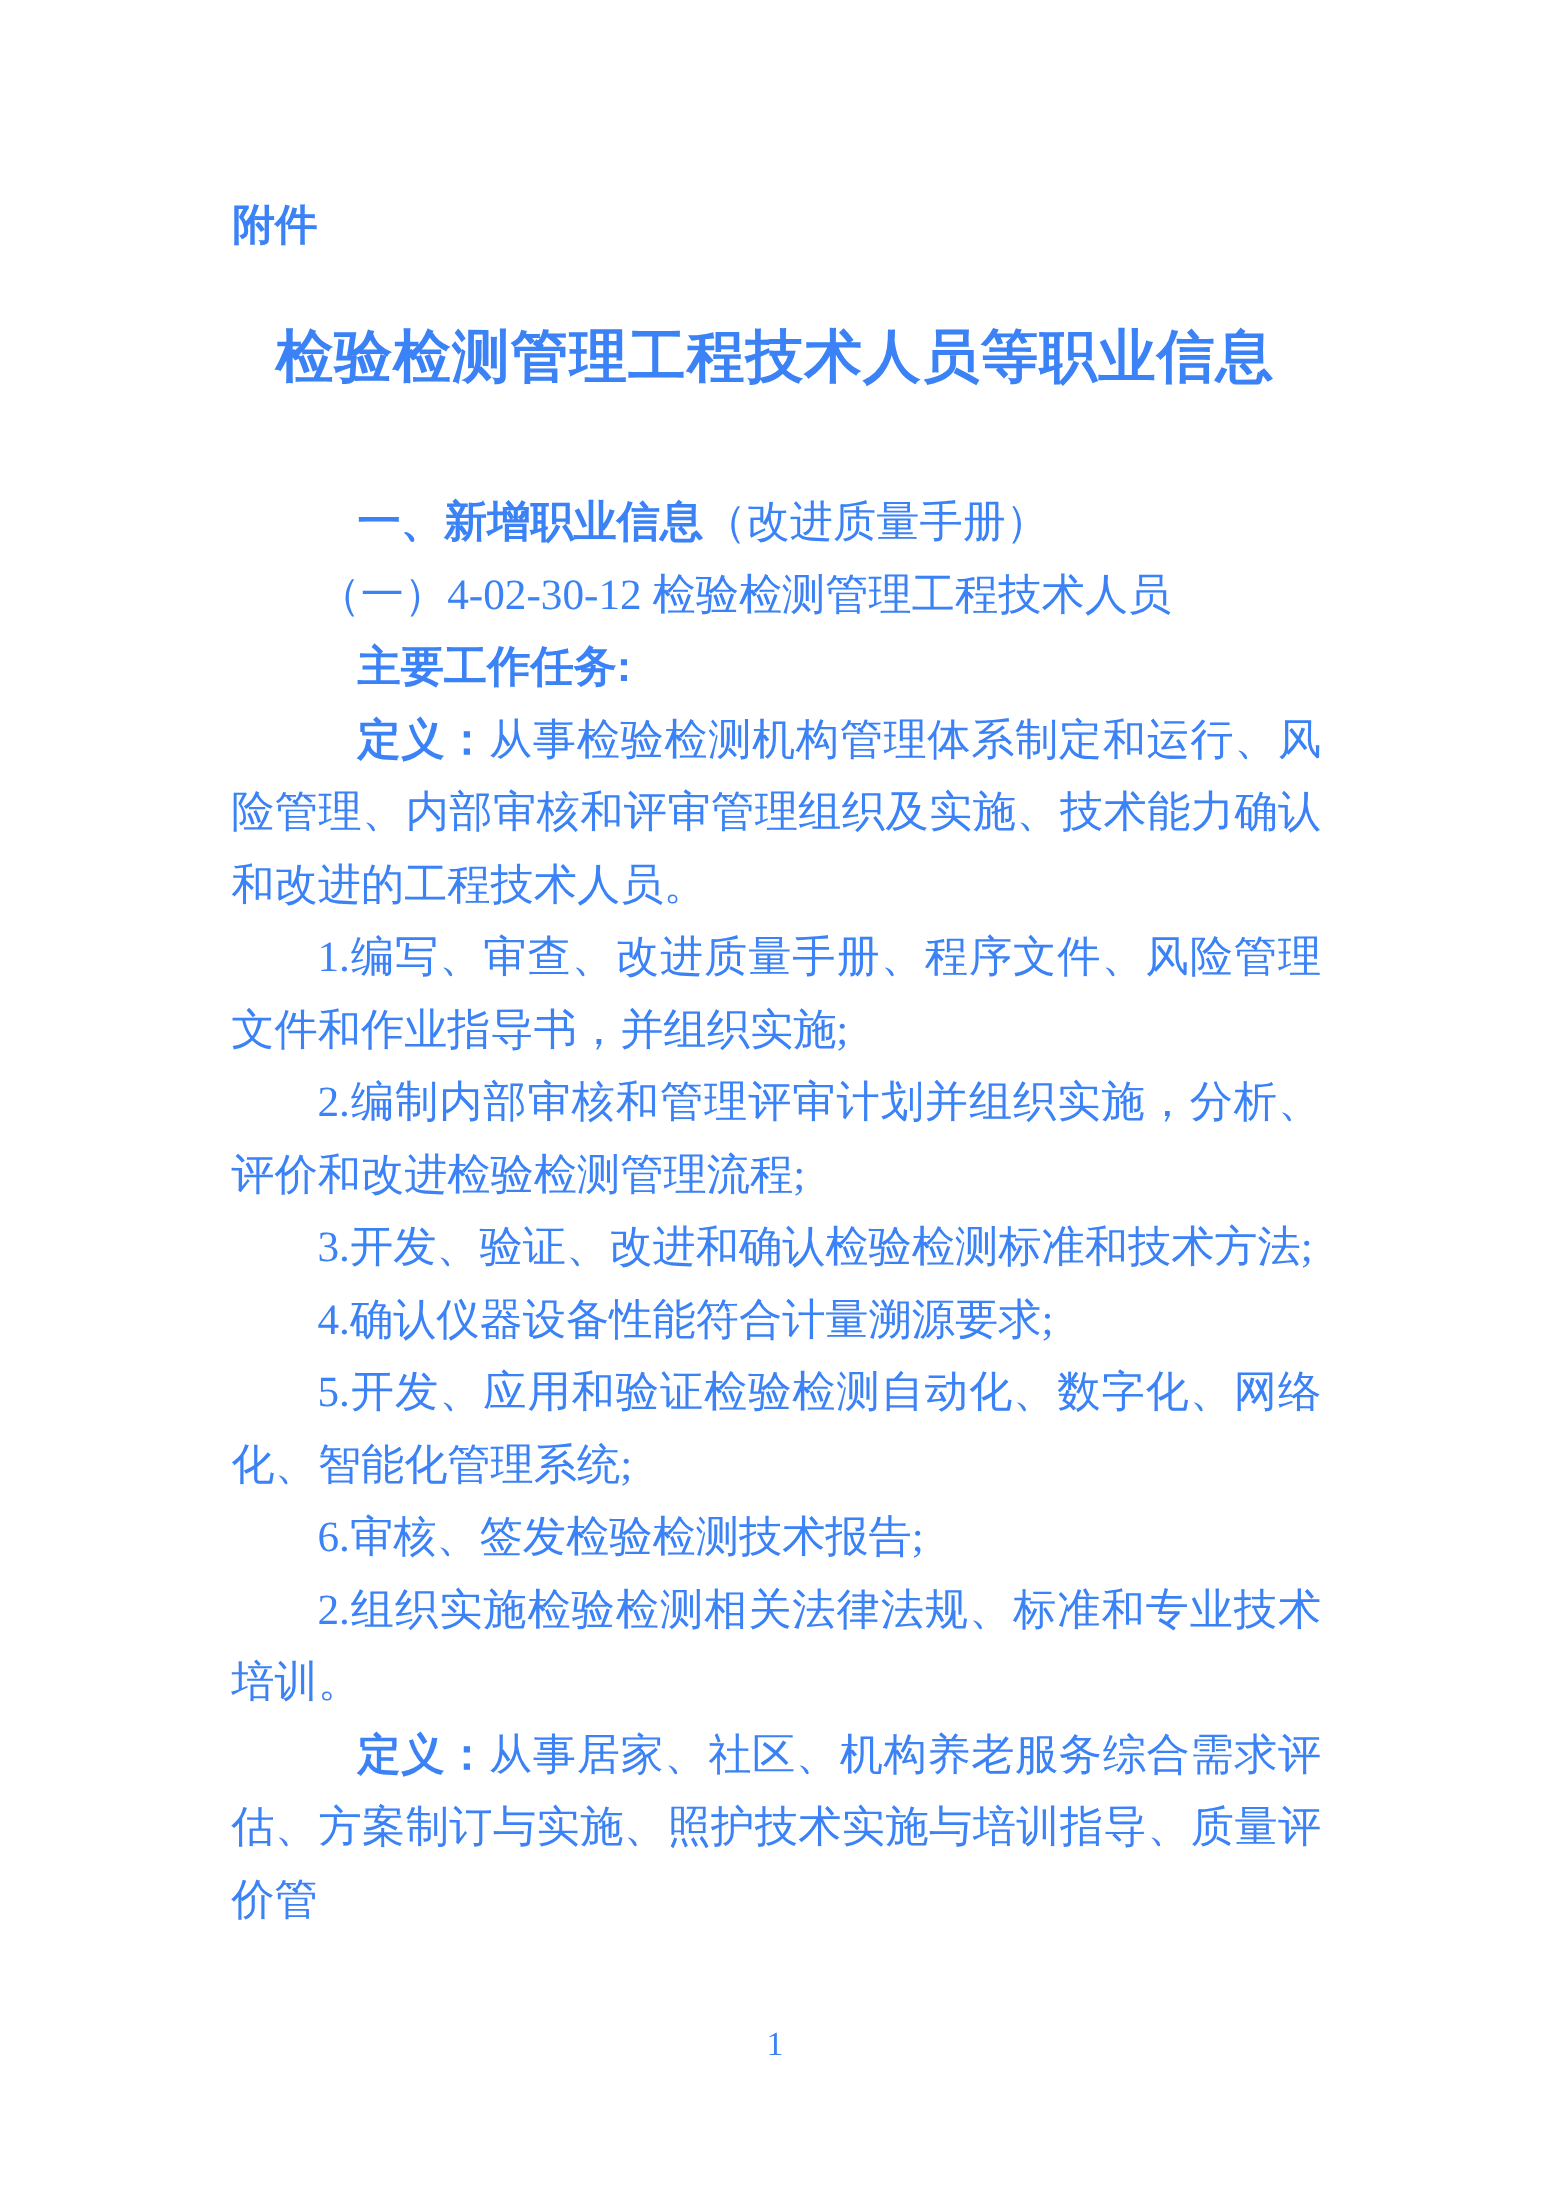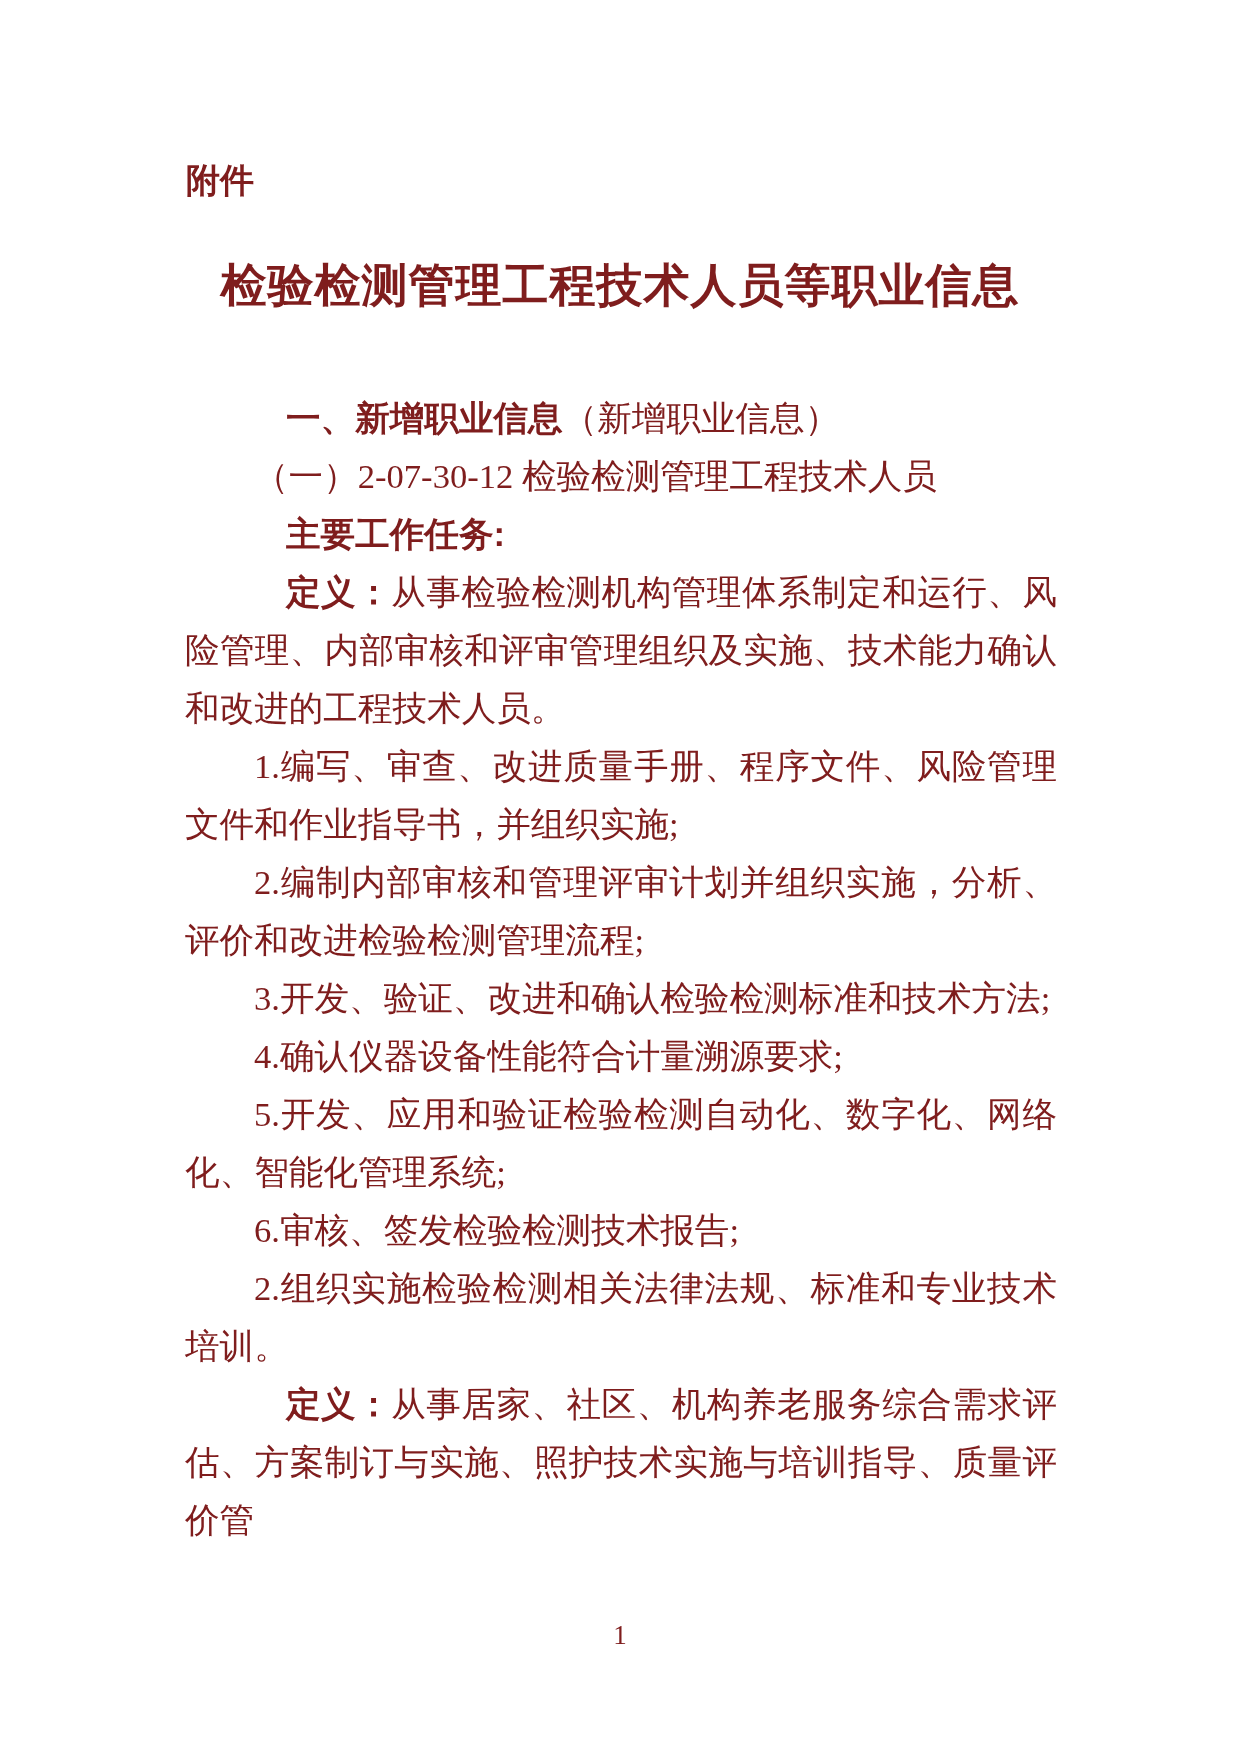--- a/index.html
+++ b/index.html
@@ -5,21 +5,21 @@
   html, body {
     margin: 0;
     padding: 0;
     background: #ffffff;
   }
   .page {
     position: relative;
     width: 1240px;
     height: 1753px;
     background: #ffffff;
-    color: #7f1d1d;
+    color: #3b82f6;
     font-family: "Liberation Serif", serif;
     overflow: hidden;
   }
   .attachment {
     position: absolute;
     left: 186px;
     top: 158px;
     font-family: "Liberation Sans", sans-serif;
     font-weight: bold;
     font-size: 34px;
@@ -75,23 +75,23 @@
 <body>
 
 <div class="page">
 
   <div class="attachment">附件</div>
 
   <div class="doc-title">检验检测管理工程技术人员等职业信息</div>
 
   <div class="body-text">
 
-    <p class="para"><span class="hei">一、新增职业信息</span><span class="note">（新增职业信息）</span></p>
+    <p class="para"><span class="hei">一、新增职业信息</span><span class="note">（改进质量手册）</span></p>
 
-    <p class="para">（一）2-07-30-12 检验检测管理工程技术人员</p>
+    <p class="para">（一）4-02-30-12 检验检测管理工程技术人员</p>
 
     <p class="para hei">主要工作任务:</p>
 
     <p class="para"><span class="hei">定义：</span><span>从事检验检测机构管理体系制定和运行、风险管理、内部审核和评审管理组织及实施、技术能力确认和改进的工程技术人员。</span></p>
 
     <p class="para">1.编写、审查、改进质量手册、程序文件、风险管理文件和作业指导书，并组织实施;</p>
     <p class="para">2.编制内部审核和管理评审计划并组织实施，分析、评价和改进检验检测管理流程;</p>
     <p class="para">3.开发、验证、改进和确认检验检测标准和技术方法;</p>
     <p class="para">4.确认仪器设备性能符合计量溯源要求;</p>
     <p class="para">5.开发、应用和验证检验检测自动化、数字化、网络化、智能化管理系统;</p>

